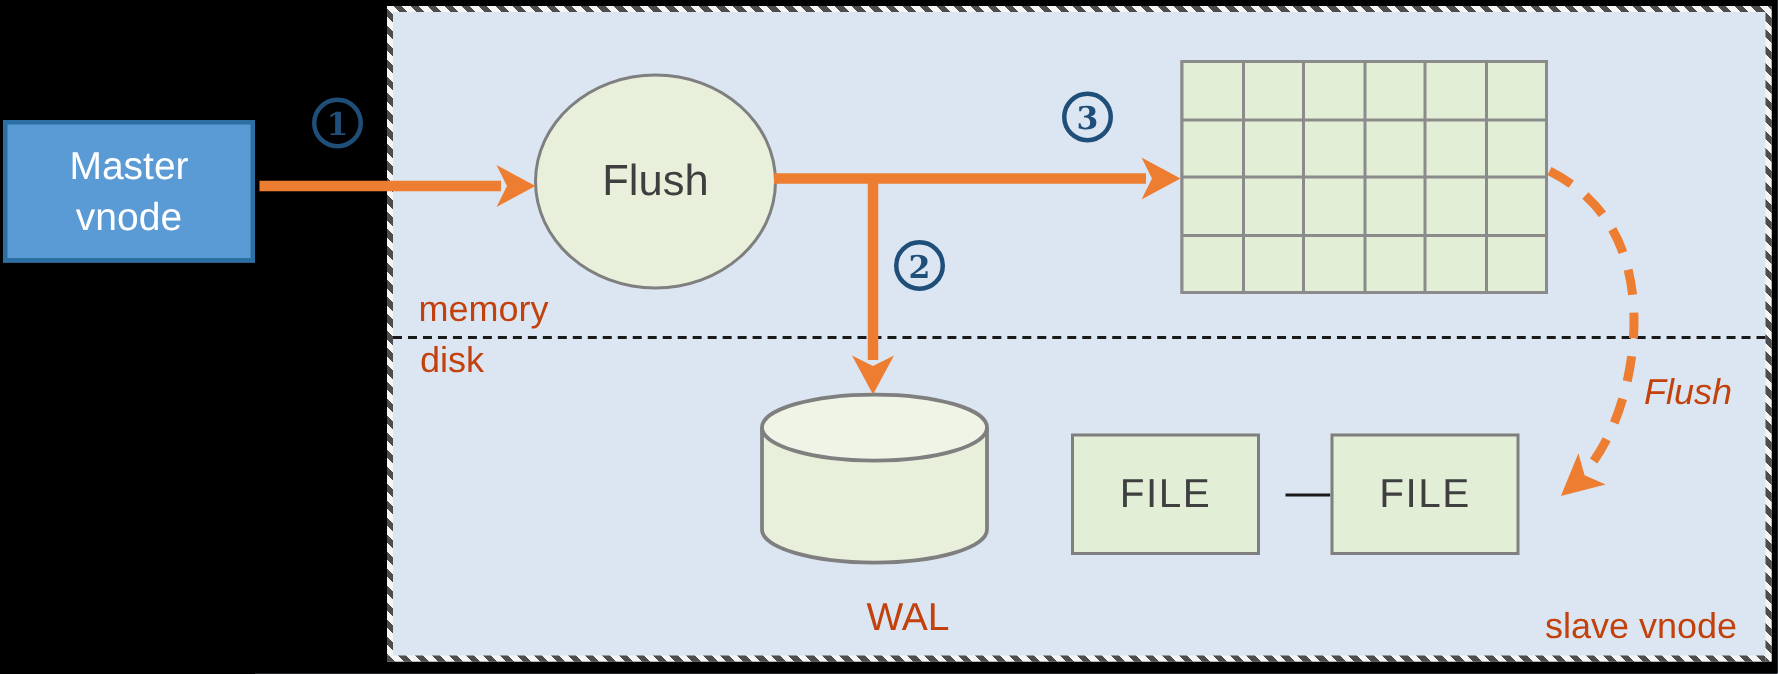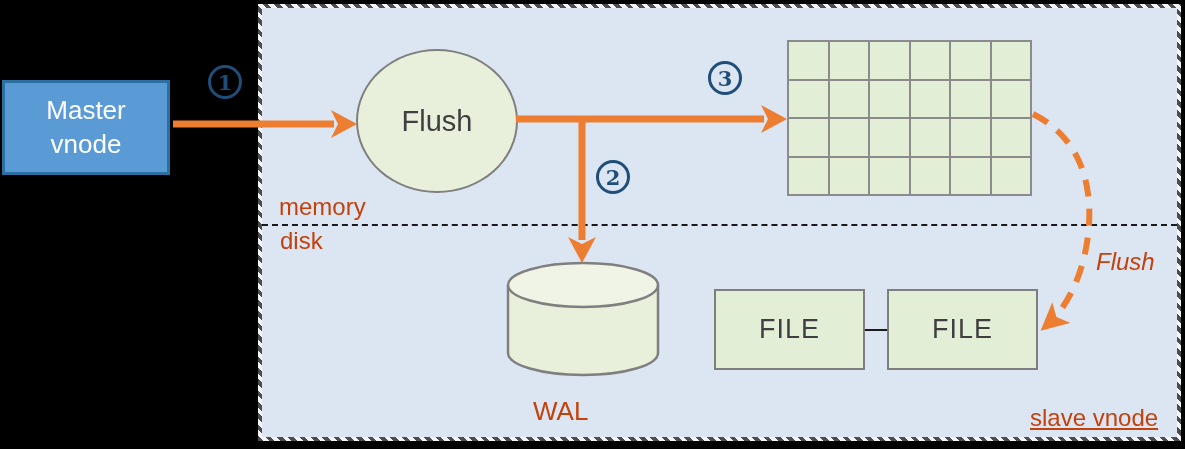--- a/index.html
+++ b/index.html
@@ -48,21 +48,21 @@
     border:2px solid #8b8b8b;
     box-sizing:border-box;
     display:grid;
     grid-template-rows:repeat(4,1fr);
     gap:2px;
   }
   .memtable .cell{background:var(--grid_fill,#e3eed7);}
   
   .filebox{
     position:absolute;
-    width:151px;height:81px;
+    width:126px;height:81px;
     background:var(--grid_fill,#e3eed7);
     border:2px solid var(--node_border,#7f7f7f);
     box-sizing:border-box;
     display:flex;align-items:center;justify-content:center;
     color:var(--text_dark,#3f3f3f);font-size:27px;letter-spacing:1px;
   }
   #file1{left:714px;top:289px;}
   #file2{left:887px;top:289px;}
   .fileconn{
     position:absolute;left:857px;top:329px;width:30px;height:0;
@@ -71,23 +71,23 @@
   
   .divider{
     position:absolute;left:262px;top:224px;width:915px;height:0;
     border-top:2px dashed var(--line_black,#1a1a1a);
   }
   .lbl{
     position:absolute;color:#c2410c;font-size:24px;white-space:nowrap;
   }
   #memory-label{left:279px;top:193px;}
   #disk-label{left:280px;top:227px;}
-  #wal-label{left:533px;top:396px;width:100px;text-align:left;font-size:26px;}
+  #wal-label{left:533px;top:396px;width:100px;text-align:right;font-size:26px;}
   #flush-label{left:1096px;top:248px;font-style:italic;}
-  #slave-label{left:1030px;top:404px;text-decoration:underline;}
+  #slave-label{left:1030px;top:404px;}
   
   .stepnum{
     position:absolute;width:34px;height:34px;border-radius:50%;
     border:3px solid var(--number_blue,#1f4e79);
     box-sizing:border-box;
     color:var(--number_blue,#1f4e79);
     font-family:"DejaVu Serif", serif;
     font-size:21px;font-weight:700;
     display:flex;align-items:center;justify-content:center;
     z-index:6;

